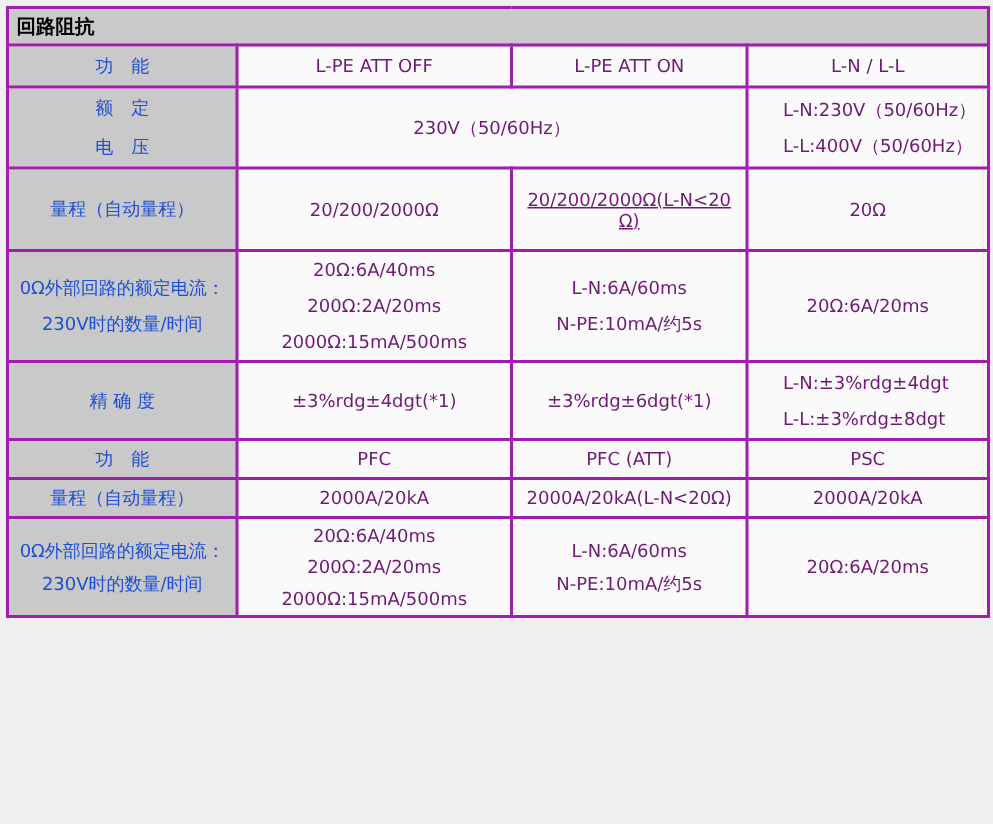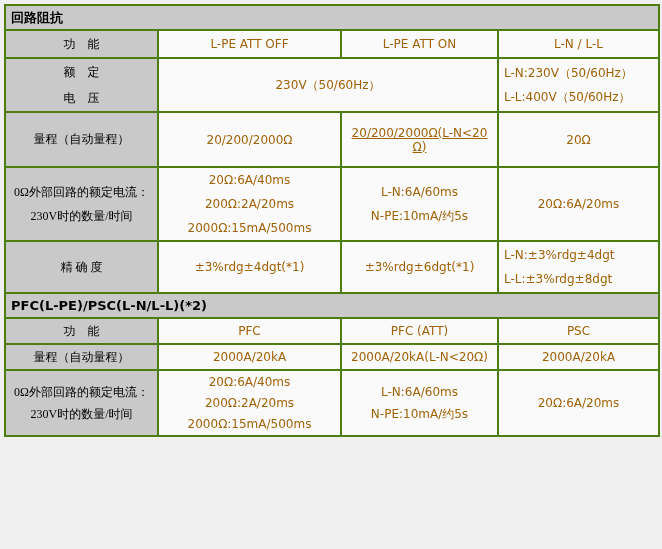--- a/index.html
+++ b/index.html
@@ -7,35 +7,35 @@
     width:662px; height:549px; box-sizing:border-box;
     background:#f0f0f0; padding:4px;
     font-family:"DejaVu Sans","Liberation Sans",sans-serif;
   }
   table.spec {
     border-collapse:collapse; table-layout:fixed; width:654px;
   }
   col.c0 { width:153px; } col.c1 { width:183px; }
   col.c2 { width:157px; } col.c3 { width:161px; }
   td {
-    border:2px solid #4d7c0f;
+    border:2px solid #a21caf;
     font-size:12px; padding:0 6px;
     vertical-align:middle; overflow:hidden;
   }
   td.title {
     background:#c9c9c9; color:#000000; font-weight:bold;
     font-size:13px; text-align:left; padding-left:5px;
   }
   td.lbl {
-    background:#c9c9c9; color:#000000; text-align:center;font-family:Liberation Serif, serif;
+    background:#c9c9c9; color:#1d4ed8; text-align:center;
   }
   td.val {
-    background:#fafafa; color:#a16207; text-align:center;
+    background:#fafafa; color:#701a75; text-align:center;
   }
-  td.left { text-align:left; padding-left:5px; }
+  td.left { text-align:left; padding-left:23px; }
   .wrap { word-break:break-all;text-decoration:underline; }
   .lh26 div { line-height:26px;text-align:center; } .lh24 div { line-height:24px; }
   .lh23 div { line-height:23px; } .lh22 div { line-height:22px; }
   .lh21 div { line-height:21px; }
   tr.h23 td { height:23px; } tr.h26 td { height:26px; }
   tr.h49 td { height:49px; } tr.h42 td { height:42px; }
   tr.h53 td { height:53px; } tr.h70 td { height:70px; }
   tr.h50 td { height:50px; } tr.h24 td { height:24px; }
   tr.h43 td { height:43px; } tr.h22 td { height:22px; }
   tr.h64 td { height:64px; }
@@ -104,23 +104,20 @@
       <tr class="h50">
         <td class="lbl">精 确 度</td>
         <td class="val">±3%rdg±4dgt(*1)</td>
         <td class="val">±3%rdg±6dgt(*1)</td>
         <td class="val left lh24">
           <div>L-N:±3%rdg±4dgt</div>
           <div>L-L:±3%rdg±8dgt</div>
         </td>
       </tr>
 
-      <tr class="h23">
-        <td colspan="4" class="title">PFC(L-PE)/PSC(L-N/L-L)(*2)</td>
-      </tr>
 
       <tr class="h24">
         <td class="lbl">功　能</td>
         <td class="val">PFC</td>
         <td class="val">PFC (ATT)</td>
         <td class="val">PSC</td>
       </tr>
 
 
 

